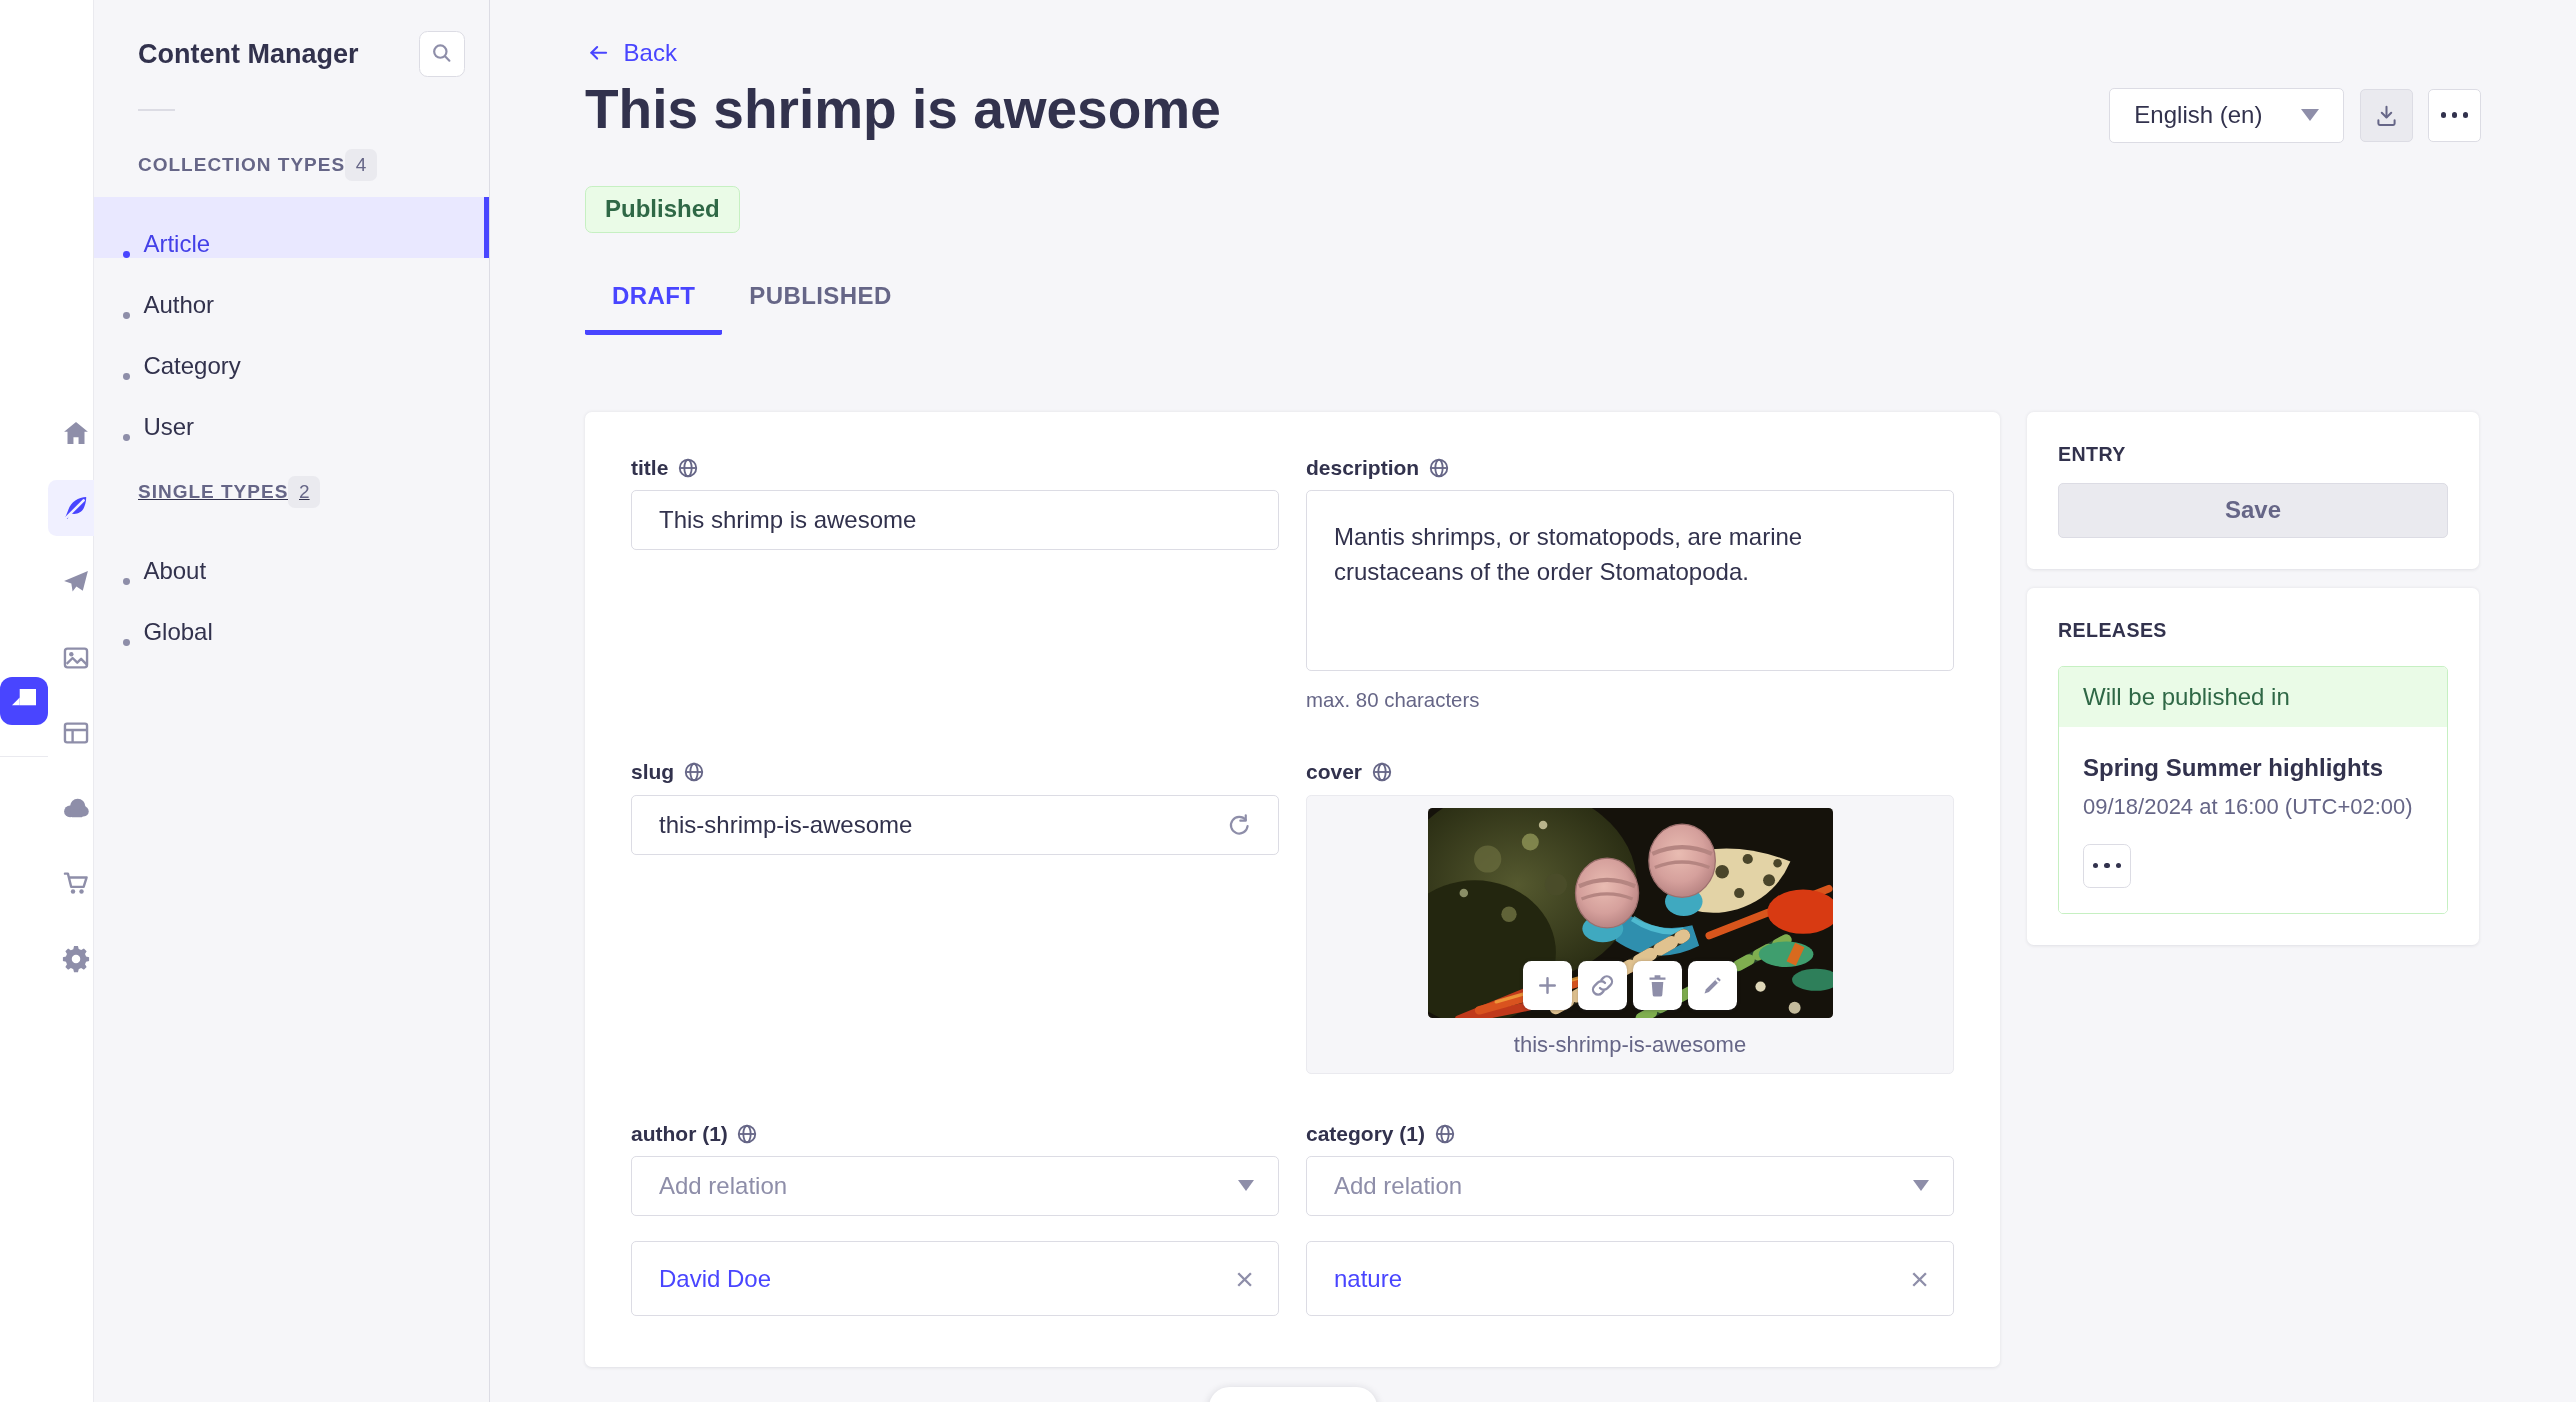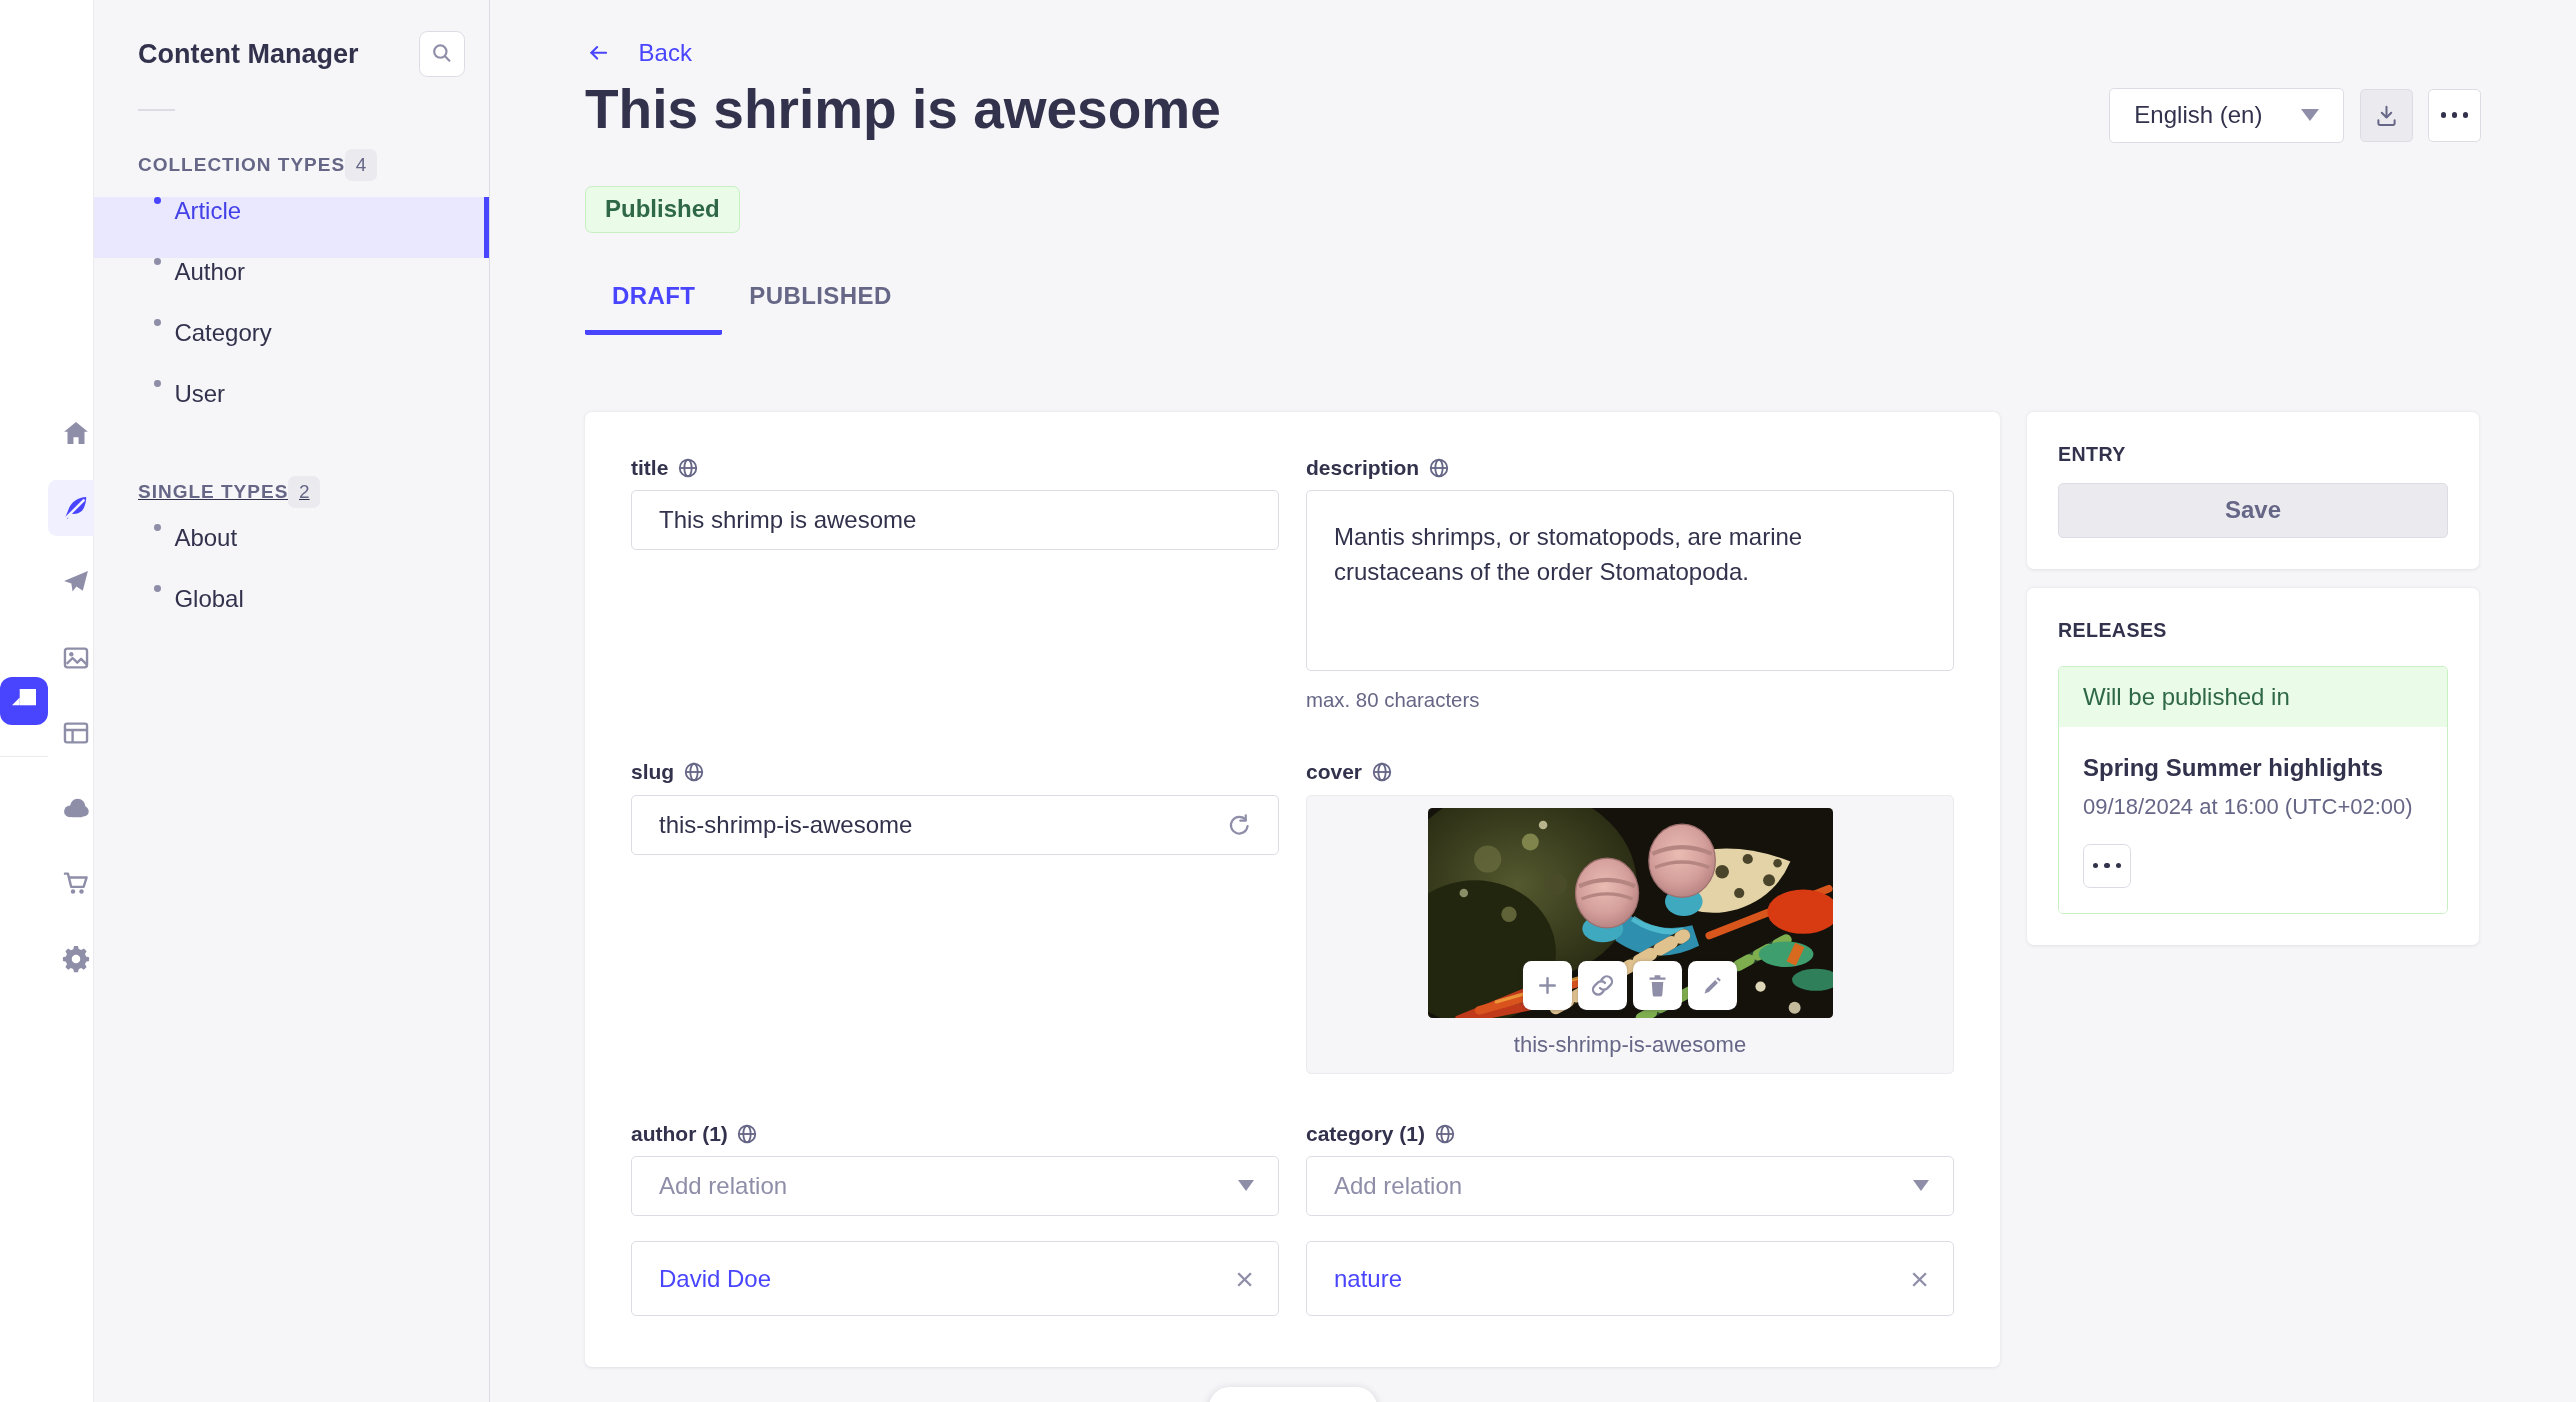--- a/index.html
+++ b/index.html
@@ -34,30 +34,30 @@
   .subnav-title { margin:0; font-size:27px; font-weight:700; color:#32324d; }
   .search-btn { width:46px; height:46px; background:#fff; border:1.7px solid #dcdce4; border-radius:8.5px;
                 display:flex; align-items:center; justify-content:center; cursor:pointer; }
   .subnav-divider { width:37px; height:1.7px; background:#dcdce4; margin:32px 0 0 44px; }
   .section-header { display:flex; align-items:center; justify-content:flex-start;
                     padding:0 31px 0 44px; height:34px; margin-top:37px; }
   .section-label { font-size:19px; font-weight:700; letter-spacing:1px; color:#666687; }
   .count-badge { min-width:32px; height:32px; padding:0 8.5px; border-radius:6.8px; background:#eaeaef;
                  color:#666687; font-size:19px; display:flex; align-items:center; justify-content:center; }
   .subnav-list { margin-top:15.3px; }
-  .subnav-item { height:61px; display:flex; align-items:flex-start; padding-left:60px;
+  .subnav-item { height:61px; display:flex; align-items:flex-end; padding-left:29px;
                  font-size:24px; color:#32324d; position:relative; cursor:pointer; }
   .subnav-item .dot { width:6.8px; height:6.8px; border-radius:50%; background:#8e8ea9; margin-right:13.6px; flex-shrink:0; }
   .subnav-item.active { background:#e9e8ff; color:#4440e8; }
   .subnav-item.active .dot { background:#4945ff; }
   .subnav-item.active::after { content:""; position:absolute; right:0; top:0; bottom:0; width:5.1px; background:#4945ff; }
 
   
   .main { flex:1; position:relative; padding:0 95px; }
-  .back-row { margin-top:39px; display:flex; align-items:center; gap:28px;
+  .back-row { margin-top:39px; display:flex; align-items:center; gap:13px;
               width:max-content; color:#4945ff; font-size:24px; cursor:pointer; text-decoration:none; }
   .page-title-row { margin-top:12px; display:flex; justify-content:space-between; align-items:flex-start; }
   .page-title { margin:0; font-size:55px; font-weight:700; color:#32324d; line-height:1.1; }
   .header-actions { display:flex; align-items:center; gap:15.3px; margin-top:8.5px; }
   .locale-select { height:55px; background:#fff; border:0.9px solid #dcdce4; border-radius:5.1px;
                    display:flex; align-items:center; gap:39px; padding:0 24px; font-size:24px; color:#32324d; cursor:pointer; }
   .caret-down { width:0; height:0; border-left:9.4px solid transparent; border-right:9.4px solid transparent;
                 border-top:12px solid #8e8ea9; }
   .icon-btn { width:53px; height:53px; border-radius:5.1px; display:flex; align-items:center; justify-content:center; cursor:pointer; }
   .download-btn { background:#eaeaef; border:0.9px solid #dcdce4; }

